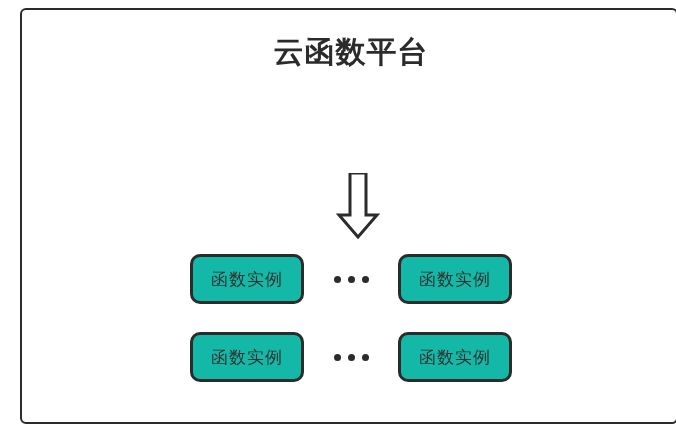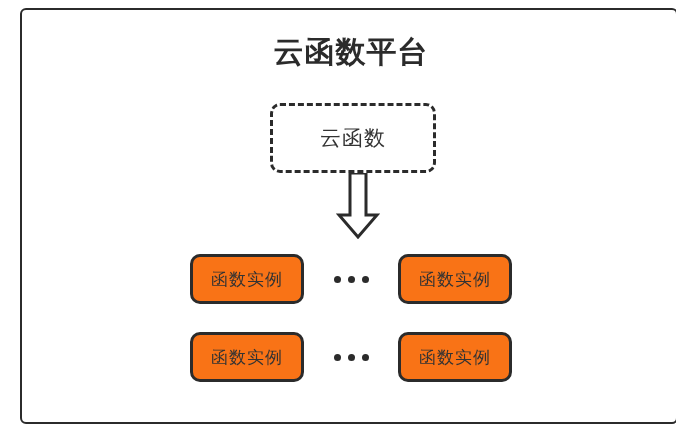--- a/index.html
+++ b/index.html
@@ -84,21 +84,21 @@
     justify-content: center;
   }
   .instance-row.row-1 { top: 244px; }
   .instance-row.row-2 { top: 322px; }
   .instance-box {
     width: 114px;
     height: 50px;
     box-sizing: border-box;
     border: 3px solid #2b2b2b;
     border-radius: 10px;
-    background: #f97316;
+    background: #14b8a6;
     display: flex;
     align-items: center;
     justify-content: center;
   }
   .instance-label {
     font-size: 17px;
     color: #333333;
     letter-spacing: 1px;
     white-space: nowrap;
   }
@@ -129,23 +129,20 @@
 </style>
 </head>
 <body>
 
 <div id="canvas">
 
   <div class="platform-frame">
 
     <div class="platform-title">云函数平台</div>
 
-    <div class="function-box">
-      <span class="function-box-label">云函数</span>
-    </div>
 
     <div class="flow-arrow">
       <svg width="44" height="66" viewBox="0 0 44 66" xmlns="http://www.w3.org/2000/svg">
         <polygon points="14,0 30,0 30,42 41,42 22,64 3,42 14,42" fill="#ffffff" stroke="#2b2b2b" stroke-width="3" stroke-linejoin="miter"></polygon>
       </svg>
     </div>
 
     <div class="instance-row row-1">
       <div class="instance-box">
         <span class="instance-label">函数实例</span>

